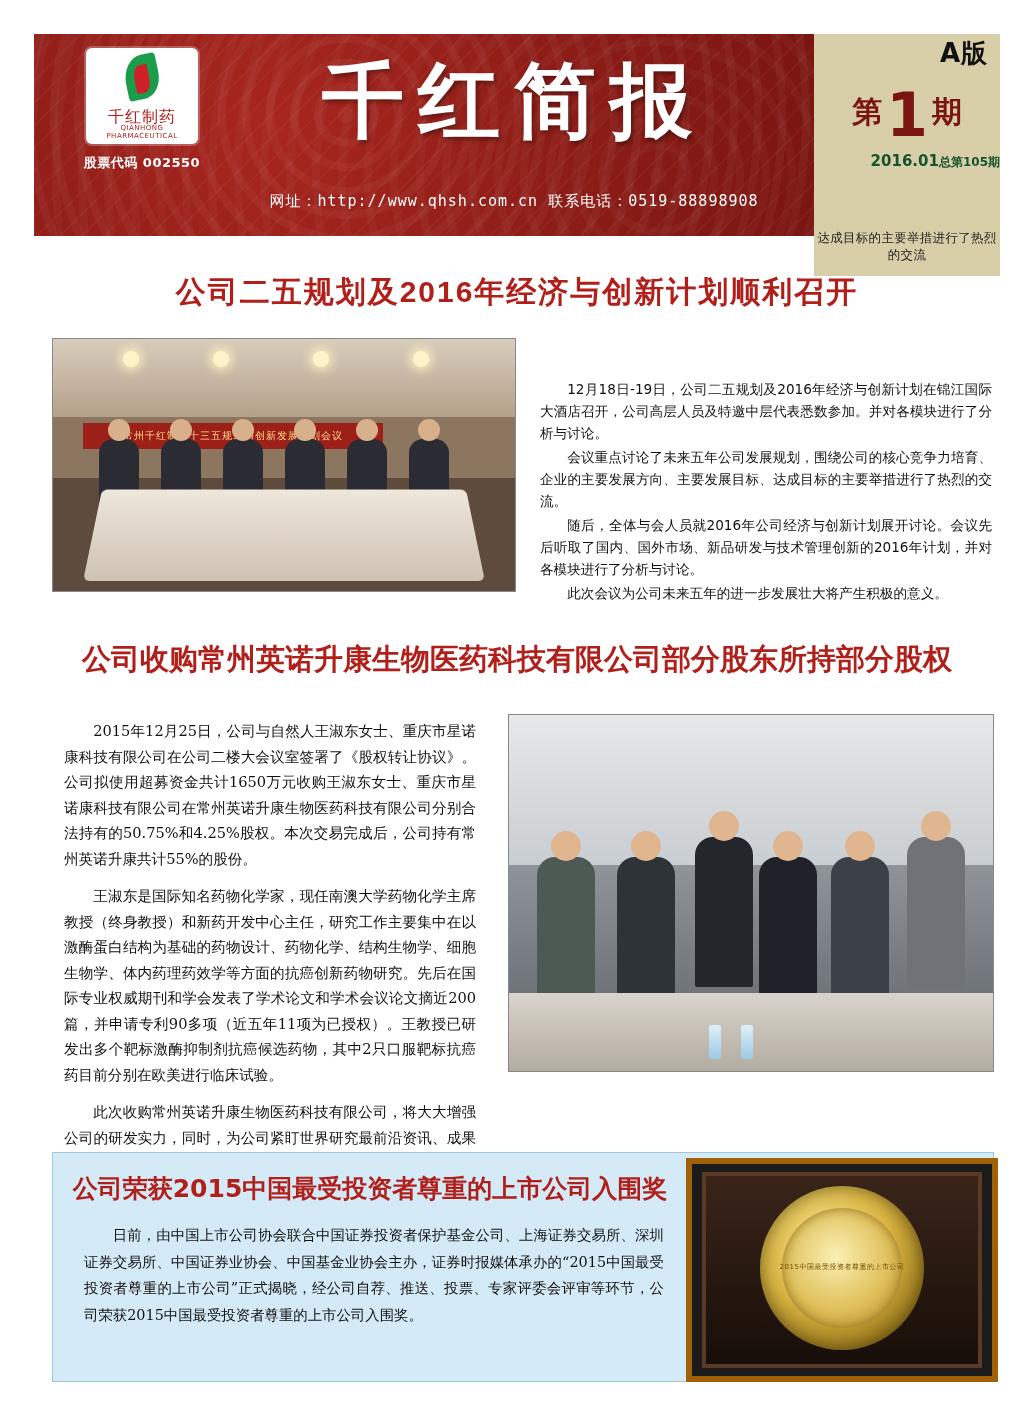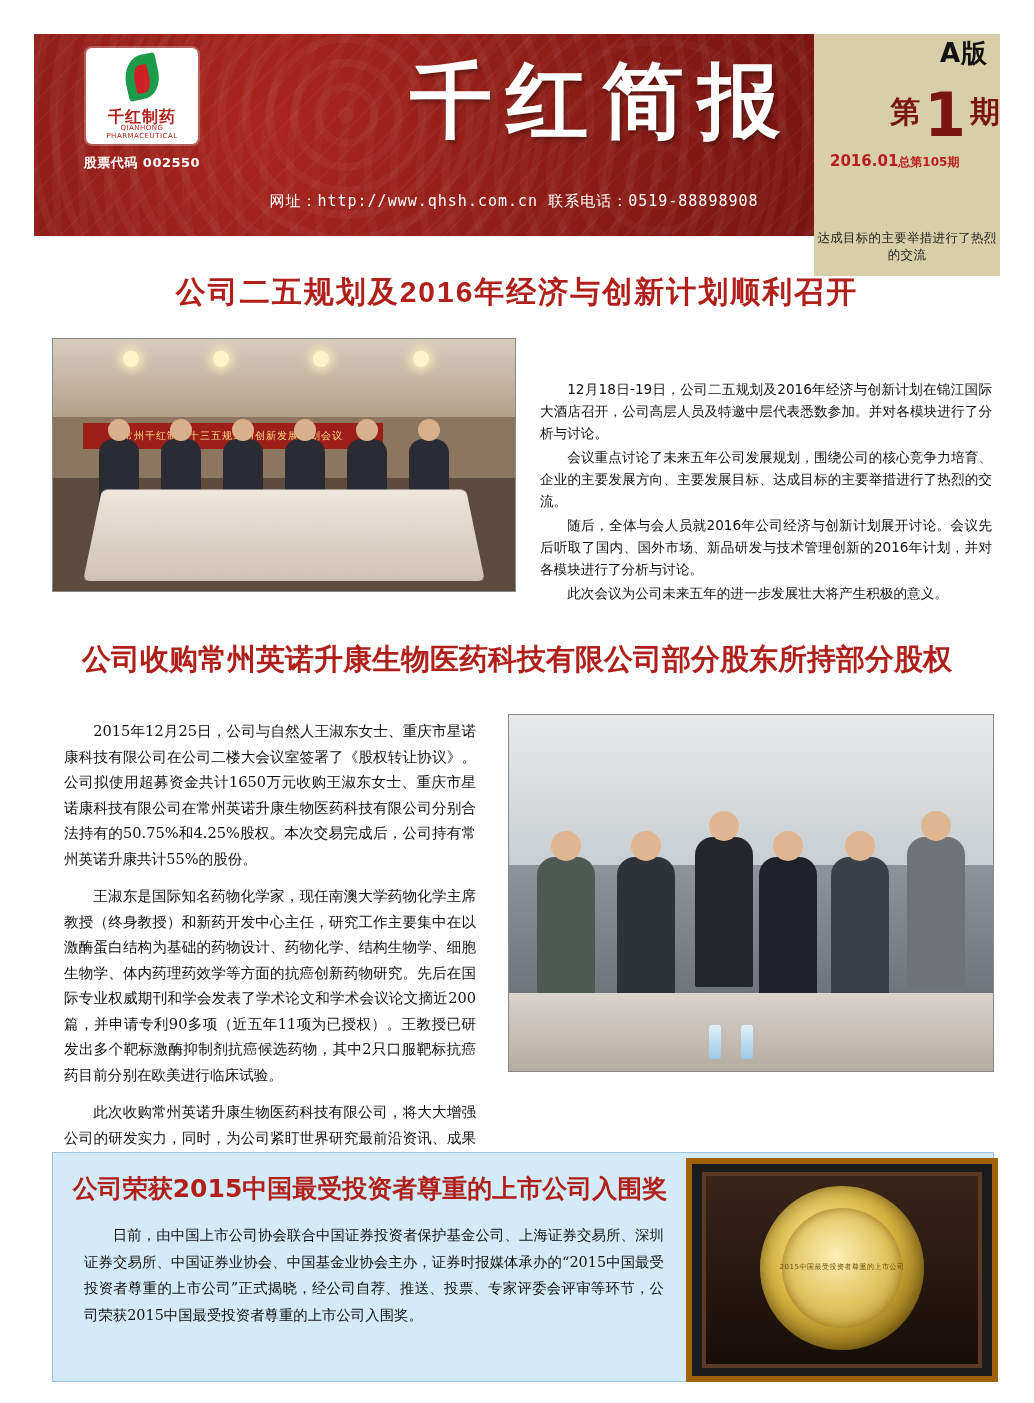--- a/index.html
+++ b/index.html
@@ -81,21 +81,21 @@
     background: #cf2027;
     border-radius: 50% 10% 50% 10%;
   }
   .logo-cn {
     position: absolute;
     left: 0; right: 0;
     bottom: 16px;
     font-size: 16px;
     letter-spacing: 1px;
     color: #b01f1a;
-    font-weight: bold;
+    font-weight: normal;
     font-family: "DejaVu Sans", sans-serif;
   }
   .logo-en {
     position: absolute;
     left: 0; right: 0;
     bottom: 4px;
     font-size: 7px;
     color: #b01f1a;
     letter-spacing: .5px;
   }
@@ -105,21 +105,21 @@
     font-size: 13px;
     font-weight: bold;
     letter-spacing: .5px;
     white-space: nowrap;
   }
   .mast-title {
     position: absolute;
     left: 200px;
     top: 26px;
     width: 560px;
-    text-align: right;
+    text-align: center;
     color: #ffffff;
     font-size: 82px;
     font-weight: bold;
     letter-spacing: 14px;
     text-shadow: 2px 3px 4px rgba(0,0,0,.35);
     font-family: "DejaVu Sans", sans-serif;
     line-height: 1;
   }
   .mast-contact {
     position: absolute;
@@ -145,40 +145,40 @@
     top: 2px;
     font-size: 26px;
     font-weight: bold;
     color: #111;
     letter-spacing: 1px;
   }
   .issue-line {
     position: absolute;
     left: 0; right: 0;
     top: 46px;
-    text-align: right;
+    text-align: center;
     color: #7a1511;
     font-weight: bold;
     white-space: nowrap;
   }
   .issue-pre, .issue-suf {
     font-size: 30px;
     vertical-align: 14px;
   }
   .issue-num {
     font-size: 60px;
     margin: 0 4px;
   }
   .issue-date {
     position: absolute;
     left: 16px; right: 0;
     top: 118px;
-    text-align: left;
+    text-align: right;
     font-size: 15px;
-    color: #b91c1c;
+    color: #14532d;
     font-weight: bold;
   }
   .issue-date .sub { font-size: 12px; }
   .mast-org {
     position: absolute;
     left: 0; right: 0;
     bottom: 12px;
     text-align: center;
     font-size: 12.5px;
     color: #222;

